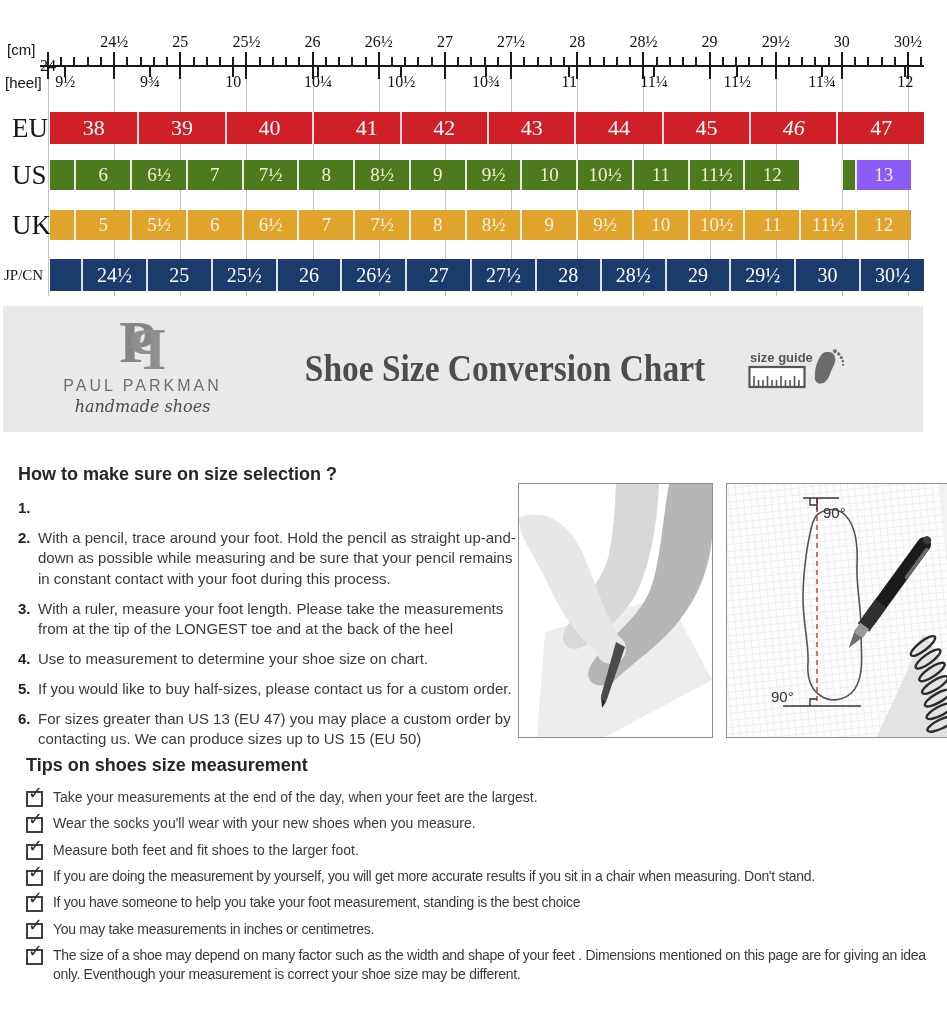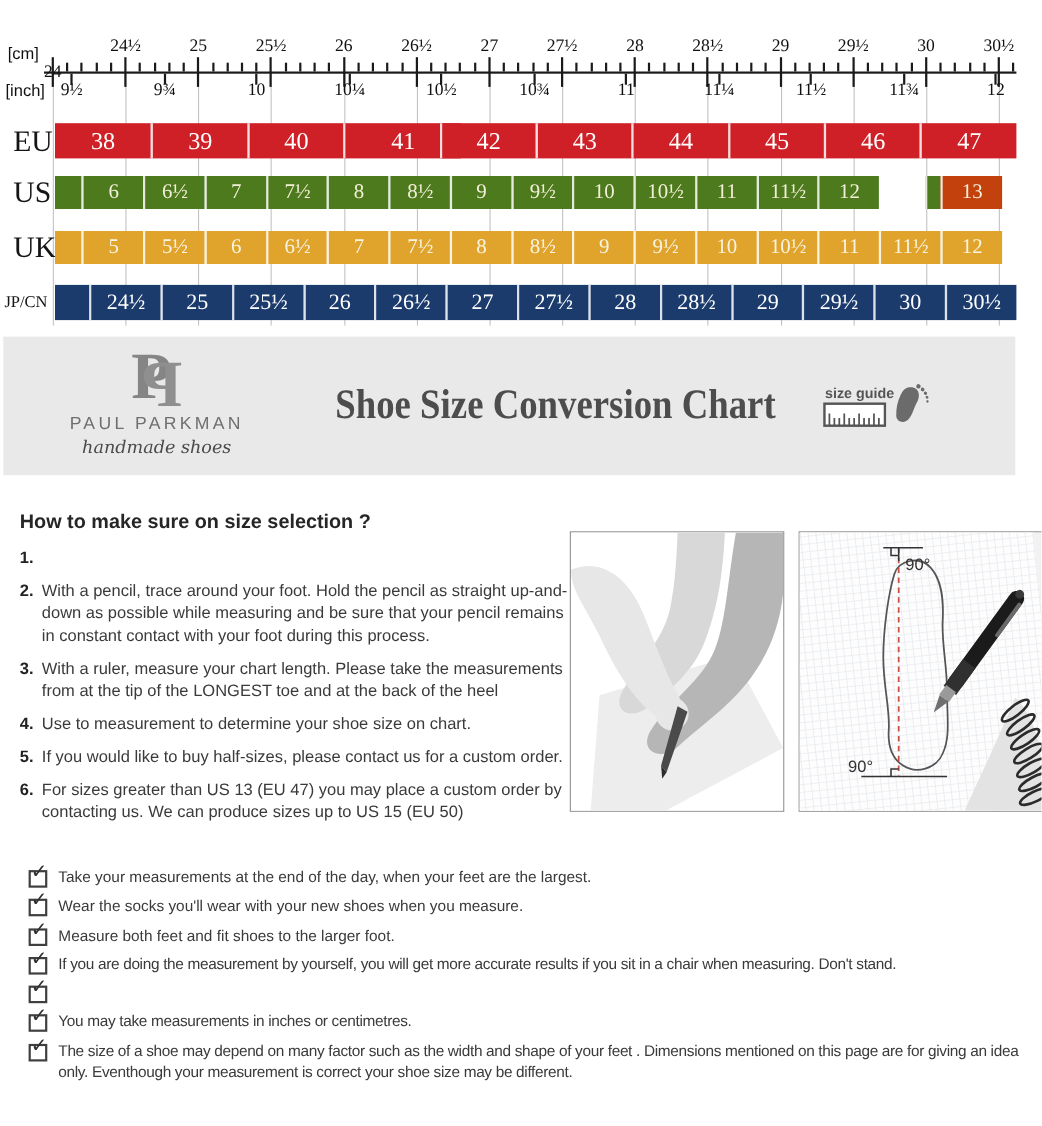--- a/index.html
+++ b/index.html
@@ -175,49 +175,49 @@
       <div class="inch-label" style="left: 545.292px; top: 73px;">11</div>
       <div class="tick-inch" style="left: 652.969px; top: 67px; height: 10px;"></div>
       <div class="inch-label" style="left: 629.969px; top: 73px;">11¼</div>
       <div class="tick-inch" style="left: 736.323px; top: 67px; height: 10px;"></div>
       <div class="inch-label" style="left: 713.323px; top: 73px;">11½</div>
       <div class="tick-inch" style="left: 821px; top: 67px; height: 10px;"></div>
       <div class="inch-label" style="left: 798px; top: 73px;">11¾</div>
       <div class="tick-inch" style="left: 904.354px; top: 67px; height: 10px;"></div>
       <div class="inch-label" style="left: 881.354px; top: 73px;">12</div>
       <div class="unit-label" style="left: 7px; top: 41px;">[cm]</div>
-      <div class="unit-label" style="left: 5px; top: 74px;">[inch]</div>
+      <div class="unit-label" style="left: 5px; top: 74px;">[heel]</div>
       <div class="row-label" style="left: 12px; top: 112px; height: 32px; line-height: 32px;">EU</div>
       <div class="size-cell" style="left: 50px; top: 112px; width: 87.3877px; height: 32px; line-height: 32px; background: rgb(208, 32, 39); color: rgb(255, 255, 255); font-size: 22px;">38</div>
       <div class="size-cell" style="left: 137.388px; top: 112px; width: 87.3877px; height: 32px; line-height: 32px; background: rgb(208, 32, 39); color: rgb(255, 255, 255); font-size: 22px; border-left: 2px solid rgba(255, 255, 255, 0.85);">39</div>
       <div class="size-cell" style="left: 224.775px; top: 112px; width: 87.3877px; height: 32px; line-height: 32px; background: rgb(208, 32, 39); color: rgb(255, 255, 255); font-size: 22px; border-left: 2px solid rgba(255, 255, 255, 0.85);">40</div>
       <div class="size-cell" style="left: 312.163px; top: 112px; width: 107px; height: 32px; line-height: 32px; background: rgb(208, 32, 39); color: rgb(255, 255, 255); font-size: 22px; border-left: 2px solid rgba(255, 255, 255, 0.85);">41</div>
       <div class="size-cell" style="left: 399.551px; top: 112px; width: 87.3877px; height: 32px; line-height: 32px; background: rgb(208, 32, 39); color: rgb(255, 255, 255); font-size: 22px; border-left: 2px solid rgba(255, 255, 255, 0.85);">42</div>
       <div class="size-cell" style="left: 486.938px; top: 112px; width: 87.3877px; height: 32px; line-height: 32px; background: rgb(208, 32, 39); color: rgb(255, 255, 255); font-size: 22px; border-left: 2px solid rgba(255, 255, 255, 0.85);">43</div>
       <div class="size-cell" style="left: 574.326px; top: 112px; width: 87.3877px; height: 32px; line-height: 32px; background: rgb(208, 32, 39); color: rgb(255, 255, 255); font-size: 22px; border-left: 2px solid rgba(255, 255, 255, 0.85);">44</div>
       <div class="size-cell" style="left: 661.714px; top: 112px; width: 87.3877px; height: 32px; line-height: 32px; background: rgb(208, 32, 39); color: rgb(255, 255, 255); font-size: 22px; border-left: 2px solid rgba(255, 255, 255, 0.85);">45</div>
-      <div class="size-cell" style="left: 749.102px; top: 112px; width: 87.3877px; height: 32px; line-height: 32px; background: rgb(208, 32, 39); color: rgb(255, 255, 255); font-size: 22px; border-left: 2px solid rgba(255, 255, 255, 0.85);">46</div>
+      <div class="size-cell" style="left: 749.102px; top: 112px; width: 87.3877px; height: 32px; line-height: 32px; background: rgb(208, 32, 39); color: rgb(255, 255, 255); font-size: 22px; border-left: 2px solid rgba(255, 255, 255, 0.85); font-style: italic;">46</div>
       <div class="size-cell" style="left: 836.489px; top: 112px; width: 87.3877px; height: 32px; line-height: 32px; background: rgb(208, 32, 39); color: rgb(255, 255, 255); font-size: 22px; border-left: 2px solid rgba(255, 255, 255, 0.85);">47</div>
       <div class="row-label" style="left: 12px; top: 160px; height: 30px; line-height: 30px;">US</div>
       <div class="size-cell" style="left: 50px; top: 160px; width: 24.4615px; height: 30px; line-height: 30px; background: rgb(78, 122, 30); color: rgb(242, 239, 216); font-size: 19px;"></div>
       <div class="size-cell" style="left: 74.4615px; top: 160px; width: 55.7456px; height: 30px; line-height: 30px; background: rgb(78, 122, 30); color: rgb(242, 239, 216); font-size: 19px; border-left: 2px solid rgba(255, 255, 255, 0.85);">6</div>
       <div class="size-cell" style="left: 130.207px; top: 160px; width: 55.7456px; height: 30px; line-height: 30px; background: rgb(78, 122, 30); color: rgb(242, 239, 216); font-size: 19px; border-left: 2px solid rgba(255, 255, 255, 0.85);">6½</div>
       <div class="size-cell" style="left: 185.953px; top: 160px; width: 55.7456px; height: 30px; line-height: 30px; background: rgb(78, 122, 30); color: rgb(242, 239, 216); font-size: 19px; border-left: 2px solid rgba(255, 255, 255, 0.85);">7</div>
       <div class="size-cell" style="left: 241.698px; top: 160px; width: 55.7456px; height: 30px; line-height: 30px; background: rgb(78, 122, 30); color: rgb(242, 239, 216); font-size: 19px; border-left: 2px solid rgba(255, 255, 255, 0.85);">7½</div>
       <div class="size-cell" style="left: 297.444px; top: 160px; width: 55.7456px; height: 30px; line-height: 30px; background: rgb(78, 122, 30); color: rgb(242, 239, 216); font-size: 19px; border-left: 2px solid rgba(255, 255, 255, 0.85);">8</div>
       <div class="size-cell" style="left: 353.19px; top: 160px; width: 55.7456px; height: 30px; line-height: 30px; background: rgb(78, 122, 30); color: rgb(242, 239, 216); font-size: 19px; border-left: 2px solid rgba(255, 255, 255, 0.85);">8½</div>
       <div class="size-cell" style="left: 408.935px; top: 160px; width: 55.7456px; height: 30px; line-height: 30px; background: rgb(78, 122, 30); color: rgb(242, 239, 216); font-size: 19px; border-left: 2px solid rgba(255, 255, 255, 0.85);">9</div>
       <div class="size-cell" style="left: 464.681px; top: 160px; width: 55.7456px; height: 30px; line-height: 30px; background: rgb(78, 122, 30); color: rgb(242, 239, 216); font-size: 19px; border-left: 2px solid rgba(255, 255, 255, 0.85);">9½</div>
       <div class="size-cell" style="left: 520.427px; top: 160px; width: 55.7456px; height: 30px; line-height: 30px; background: rgb(78, 122, 30); color: rgb(242, 239, 216); font-size: 19px; border-left: 2px solid rgba(255, 255, 255, 0.85);">10</div>
       <div class="size-cell" style="left: 576.172px; top: 160px; width: 55.7456px; height: 30px; line-height: 30px; background: rgb(78, 122, 30); color: rgb(242, 239, 216); font-size: 19px; border-left: 2px solid rgba(255, 255, 255, 0.85);">10½</div>
       <div class="size-cell" style="left: 631.918px; top: 160px; width: 55.7456px; height: 30px; line-height: 30px; background: rgb(78, 122, 30); color: rgb(242, 239, 216); font-size: 19px; border-left: 2px solid rgba(255, 255, 255, 0.85);">11</div>
       <div class="size-cell" style="left: 687.664px; top: 160px; width: 55.7456px; height: 30px; line-height: 30px; background: rgb(78, 122, 30); color: rgb(242, 239, 216); font-size: 19px; border-left: 2px solid rgba(255, 255, 255, 0.85);">11½</div>
       <div class="size-cell" style="left: 743.409px; top: 160px; width: 55.7456px; height: 30px; line-height: 30px; background: rgb(78, 122, 30); color: rgb(242, 239, 216); font-size: 19px; border-left: 2px solid rgba(255, 255, 255, 0.85);">12</div>
       <div class="size-cell" style="left: 841px; top: 160px; width: 55.7456px; height: 30px; line-height: 30px; background: rgb(78, 122, 30); color: rgb(242, 239, 216); font-size: 19px; border-left: 2px solid rgba(255, 255, 255, 0.85);">12½</div>
-      <div class="size-cell" style="left: 854.901px; top: 160px; width: 55.7456px; height: 30px; line-height: 30px; background: #c2410c; color: rgb(242, 239, 216); font-size: 19px; border-left: 2px solid rgba(255, 255, 255, 0.85);">13</div>
+      <div class="size-cell" style="left: 854.901px; top: 160px; width: 55.7456px; height: 30px; line-height: 30px; background: #8b5cf6; color: rgb(242, 239, 216); font-size: 19px; border-left: 2px solid rgba(255, 255, 255, 0.85);">13</div>
       <div class="row-label" style="left: 12px; top: 210px; height: 30px; line-height: 30px;">UK</div>
       <div class="size-cell" style="left: 50px; top: 210px; width: 24.4615px; height: 30px; line-height: 30px; background: rgb(224, 163, 43); color: rgb(248, 244, 226); font-size: 19px;"></div>
       <div class="size-cell" style="left: 74.4615px; top: 210px; width: 55.7456px; height: 30px; line-height: 30px; background: rgb(224, 163, 43); color: rgb(248, 244, 226); font-size: 19px; border-left: 2px solid rgba(255, 255, 255, 0.85);">5</div>
       <div class="size-cell" style="left: 130.207px; top: 210px; width: 55.7456px; height: 30px; line-height: 30px; background: rgb(224, 163, 43); color: rgb(248, 244, 226); font-size: 19px; border-left: 2px solid rgba(255, 255, 255, 0.85);">5½</div>
       <div class="size-cell" style="left: 185.953px; top: 210px; width: 55.7456px; height: 30px; line-height: 30px; background: rgb(224, 163, 43); color: rgb(248, 244, 226); font-size: 19px; border-left: 2px solid rgba(255, 255, 255, 0.85);">6</div>
       <div class="size-cell" style="left: 241.698px; top: 210px; width: 55.7456px; height: 30px; line-height: 30px; background: rgb(224, 163, 43); color: rgb(248, 244, 226); font-size: 19px; border-left: 2px solid rgba(255, 255, 255, 0.85);">6½</div>
       <div class="size-cell" style="left: 297.444px; top: 210px; width: 55.7456px; height: 30px; line-height: 30px; background: rgb(224, 163, 43); color: rgb(248, 244, 226); font-size: 19px; border-left: 2px solid rgba(255, 255, 255, 0.85);">7</div>
       <div class="size-cell" style="left: 353.19px; top: 210px; width: 55.7456px; height: 30px; line-height: 30px; background: rgb(224, 163, 43); color: rgb(248, 244, 226); font-size: 19px; border-left: 2px solid rgba(255, 255, 255, 0.85);">7½</div>
       <div class="size-cell" style="left: 408.935px; top: 210px; width: 55.7456px; height: 30px; line-height: 30px; background: rgb(224, 163, 43); color: rgb(248, 244, 226); font-size: 19px; border-left: 2px solid rgba(255, 255, 255, 0.85);">8</div>
       <div class="size-cell" style="left: 464.681px; top: 210px; width: 55.7456px; height: 30px; line-height: 30px; background: rgb(224, 163, 43); color: rgb(248, 244, 226); font-size: 19px; border-left: 2px solid rgba(255, 255, 255, 0.85);">8½</div>
@@ -288,21 +288,21 @@
   <div id="steps">
     <div class="step">
         <span class="step-num">1.</span>
       </div>
     <div class="step">
         <span class="step-num">2.</span>
         <span class="step-text">With a pencil, trace around your foot. Hold the pencil as straight up-and-down as possible while measuring and be sure that your pencil remains in constant contact with your foot during this process.</span>
       </div>
     <div class="step">
         <span class="step-num">3.</span>
-        <span class="step-text">With a ruler, measure your chart length. Please take the measurements from at the tip of the LONGEST toe and at the back of the heel</span>
+        <span class="step-text">With a ruler, measure your foot length. Please take the measurements from at the tip of the LONGEST toe and at the back of the heel</span>
       </div>
     <div class="step">
         <span class="step-num">4.</span>
         <span class="step-text">Use to measurement to determine your shoe size on chart.</span>
       </div>
     <div class="step">
         <span class="step-num">5.</span>
         <span class="step-text">If you would like to buy half-sizes, please contact us for a custom order.</span>
       </div>
     <div class="step">
@@ -356,20 +356,21 @@
         <rect x="143" y="38" width="14" height="108" rx="7" fill="#1b1b1b"></rect>
         <rect x="143" y="118" width="14" height="30" fill="#303030"></rect>
         <rect x="144.5" y="146" width="11" height="11" fill="#9a9a9a"></rect>
         <polygon points="145,157 155,157 150,173" fill="#6f6f6f"></polygon>
         <rect x="153.5" y="46" width="3.5" height="38" rx="1.7" fill="#6a6a6a"></rect>
         <circle cx="150" cy="40" r="4" fill="#3a3a3a"></circle>
       </g>
     </svg>
   </div>
 
+  <div id="tips-heading">Tips on shoes size measurement</div>
 
   <div id="tips">
     <div class="tip">
         <span class="checkbox">
           <span class="check">✓</span>
         </span>
         <span class="tip-text">Take your measurements at the end of the day, when your feet are the largest.</span>
       </div>
     <div class="tip">
         <span class="checkbox">
@@ -386,20 +387,21 @@
     <div class="tip tip-narrow">
         <span class="checkbox">
           <span class="check">✓</span>
         </span>
         <span class="tip-text">If you are doing the measurement by yourself, you will get more accurate results if you sit in a chair when measuring. Don't stand.</span>
       </div>
     <div class="tip tip-narrow">
         <span class="checkbox">
           <span class="check">✓</span>
         </span>
+        <span class="tip-text">If you have someone to help you take your foot measurement, standing is the best choice</span>
       </div>
     <div class="tip tip-narrow">
         <span class="checkbox">
           <span class="check">✓</span>
         </span>
         <span class="tip-text">You may take measurements in inches or centimetres.</span>
       </div>
     <div class="tip tip-narrow">
         <span class="checkbox">
           <span class="check">✓</span>

